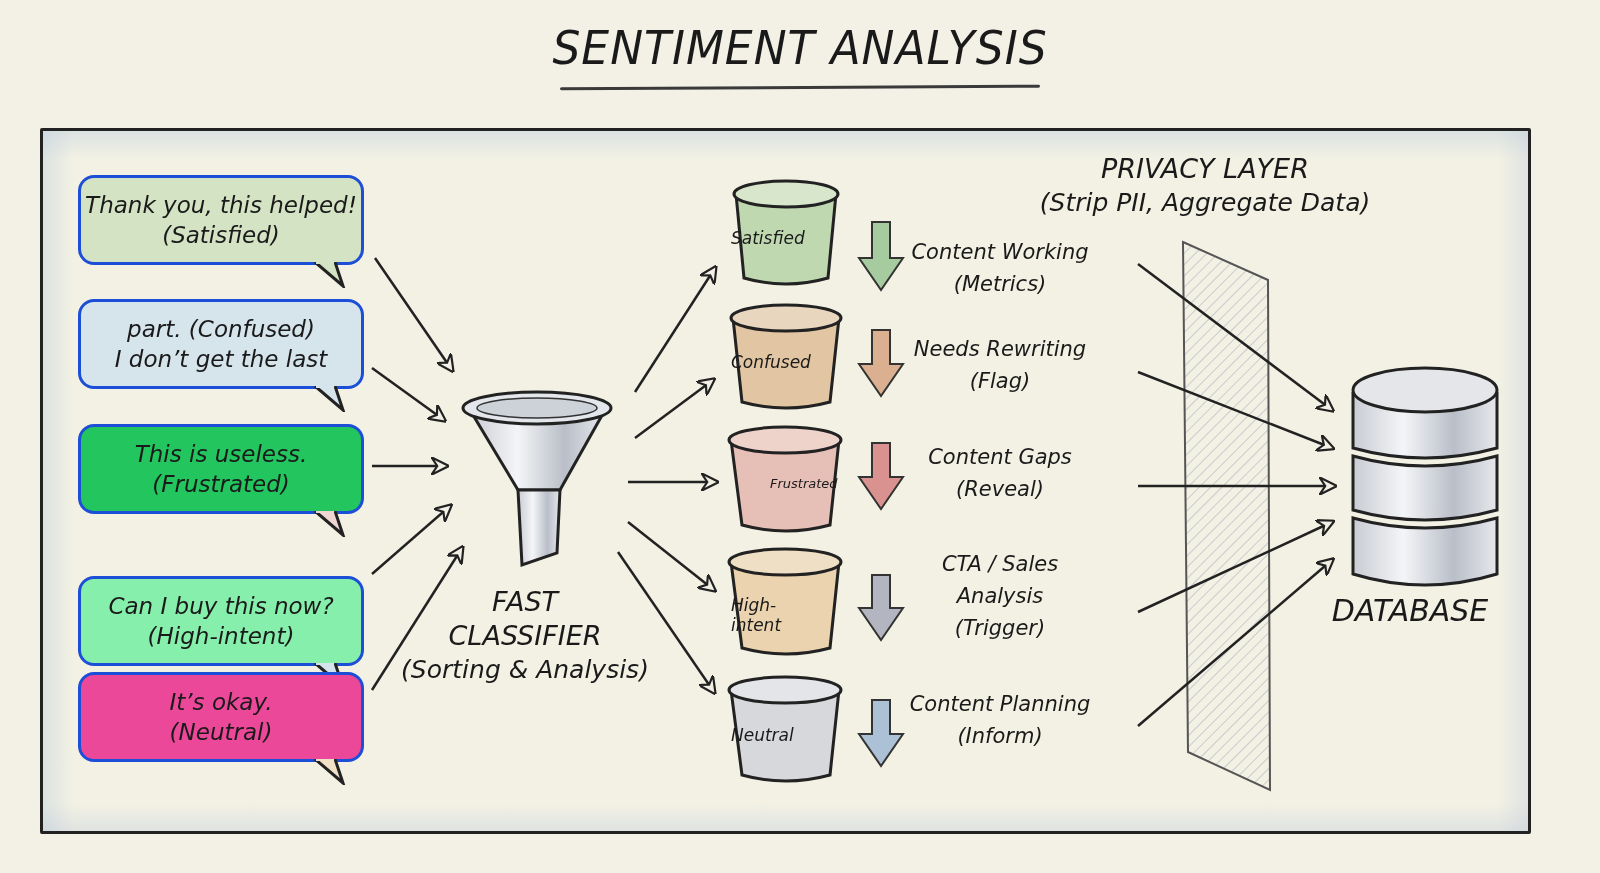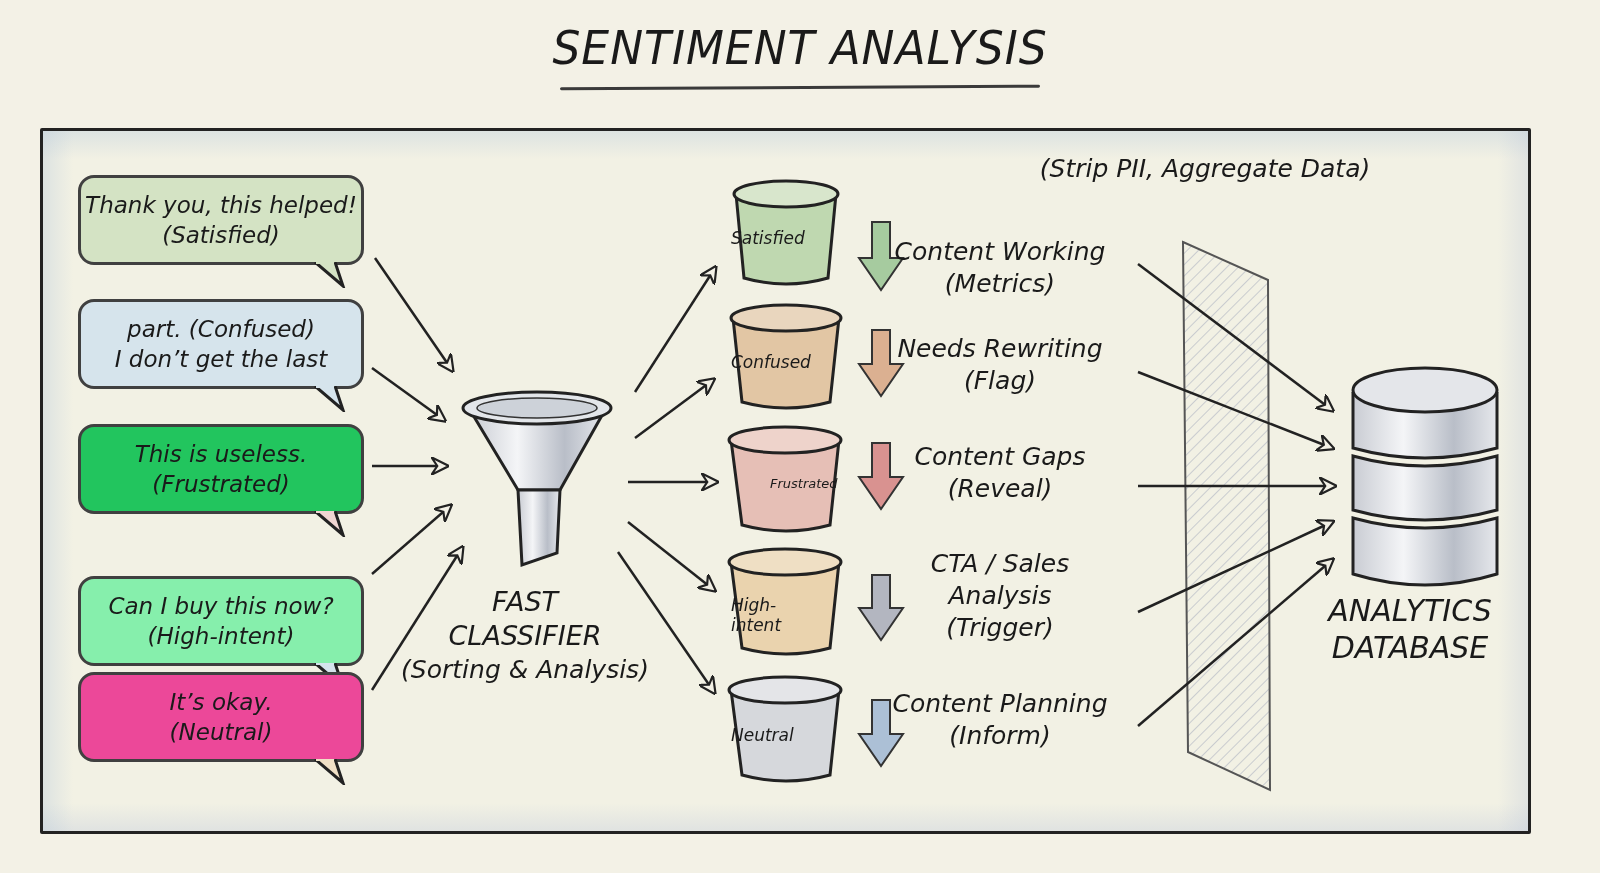--- a/index.html
+++ b/index.html
@@ -25,32 +25,32 @@
       linear-gradient(90deg, rgba(180,200,220,.35) 0, rgba(0,0,0,0) 30px),
       linear-gradient(180deg, rgba(180,200,220,.35) 0, rgba(0,0,0,0) 28px),
       linear-gradient(270deg, rgba(190,200,220,.35) 0, rgba(0,0,0,0) 30px),
       linear-gradient(0deg, rgba(190,200,220,.35) 0, rgba(0,0,0,0) 28px),
       #f2f1e4;
   }
   svg.overlay { position:absolute; left:0; top:0; width:1600px; height:873px; pointer-events:none; }
 
   .bubble {
     position:absolute; left:78px; width:280px; height:84px;
-    border:3px solid #404040; border-radius:16px;
+    border:3px solid #1d4ed8; border-radius:16px;
     display:flex; flex-direction:column; align-items:center; justify-content:center;
     text-align:center; font-size:23px; line-height:30px; font-style:italic;
   }
   .bubble .tail {
     position:absolute; right:14px; bottom:-26px; width:34px; height:26px;
   }
   .bucket-label {
     position:absolute; width:110px; text-align:left; font-style:italic; font-size:17px; line-height:20px;
   }
   .outcome {
-    position:absolute; width:240px; text-align:center; font-size:25px; line-height:32px; font-style:italic;
+    position:absolute; width:240px; text-align:center; font-size:21px; line-height:32px; font-style:italic;
   }
   .classifier-label {
     position:absolute; left:390px; top:585px; width:270px; text-align:center;
     font-size:27px; line-height:34px; font-style:italic;
   }
   .privacy-label {
     position:absolute; left:1030px; top:152px; width:350px; text-align:center;
     font-size:27px; line-height:34px; font-style:italic;
   }
   .db-label {
@@ -226,19 +226,19 @@
   <div>CTA / Sales</div>
   <div>Analysis</div>
   <div>(Trigger)</div>
 </div>
 <div class="outcome" style="left:880px;top:688px;">
   <div>Content Planning</div>
   <div>(Inform)</div>
 </div>
 
 <div class="privacy-label">
+  <div>PRIVACY LAYER</div>
   <div style="font-size:25px;">(Strip PII, Aggregate Data)</div>
 </div>
 
 <div class="db-label">
-  <div>ANALYTICS</div>
   <div>DATABASE</div>
 </div>
 
 </body></html>

